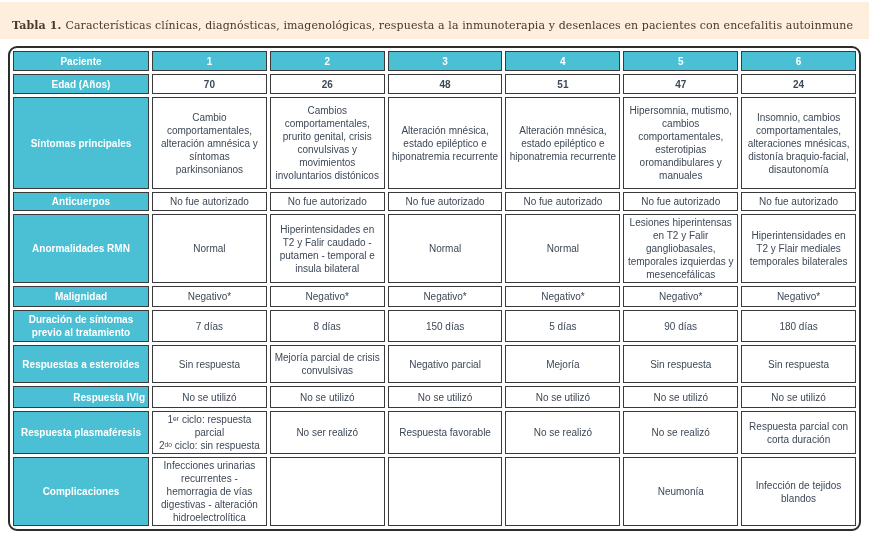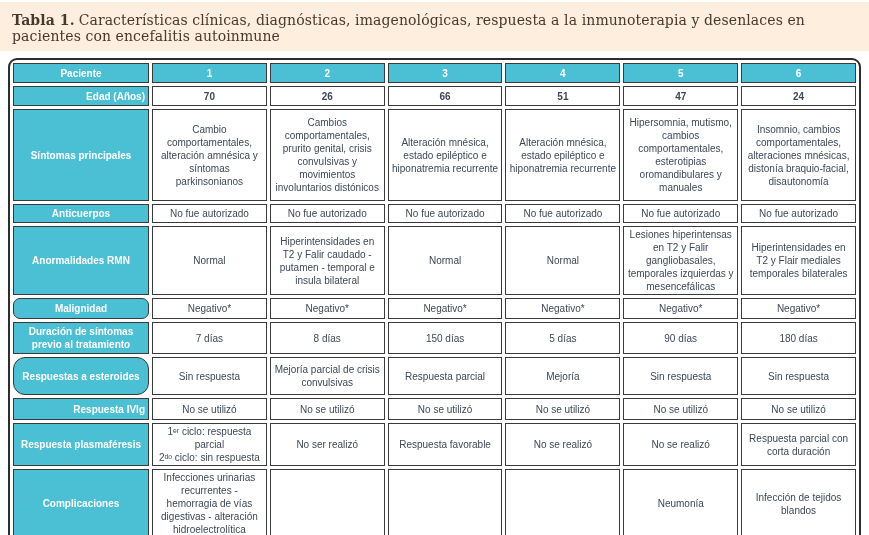--- a/index.html
+++ b/index.html
@@ -11,23 +11,23 @@
   }
   html,body{margin:0;padding:0;background:#ffffff;}
   body{
     width:869px;height:535px;overflow:hidden;
     font-family:"Liberation Sans", sans-serif;
     -webkit-font-smoothing:antialiased;
   }
   .title-bar{
     background:var(--title-bg);
     margin:2px 0 0 0;
-    padding:10px 12px 7px 12px;
+    padding:17px 12px 7px 12px;
     font-family:"DejaVu Serif", serif;
-    font-size:14px;
+    font-size:11px;
     color:var(--title-text);
     letter-spacing:.1px;
   }
   .title-bar .title-label{font-weight:bold;margin-right:4px;}
   .table-frame{
     margin:7px 8px 0 8px;
     border:2px solid #2d2d2d;
     border-radius:9px;
     padding:0px;
     background:#ffffff;
@@ -79,24 +79,24 @@
         <tr>
           <td class="head" style="height: 16px;">Paciente</td>
           <td class="head">1</td>
           <td class="head">2</td>
           <td class="head">3</td>
           <td class="head">4</td>
           <td class="head">5</td>
           <td class="head">6</td>
         </tr>
         <tr class="bold-row">
-          <td class="rowlabel" style="height: 16px; text-align: right;">Edad (Años)</td>
+          <td class="rowlabel" style="height: 16px;">Edad (Años)</td>
           <td class="cell">70</td>
           <td class="cell">26</td>
-          <td class="cell">66</td>
+          <td class="cell">48</td>
           <td class="cell">51</td>
           <td class="cell">47</td>
           <td class="cell">24</td>
         </tr>
         <tr>
           <td class="rowlabel" style="height: 88px;">Síntomas principales</td>
           <td class="cell">Cambio comportamentales, alteración amnésica y síntomas parkinsonianos</td>
           <td class="cell">Cambios comportamentales, prurito genital, crisis convulsivas y movimientos involuntarios distónicos</td>
           <td class="cell">Alteración mnésica, estado epiléptico e hiponatremia recurrente</td>
           <td class="cell">Alteración mnésica, estado epiléptico e hiponatremia recurrente</td>
@@ -115,42 +115,42 @@
         <tr>
           <td class="rowlabel" style="height: 56px; margin-top: 33px;">Anormalidades RMN</td>
           <td class="cell">Normal</td>
           <td class="cell">Hiperintensidades en T2 y Falir caudado - putamen - temporal e insula bilateral</td>
           <td class="cell">Normal</td>
           <td class="cell">Normal</td>
           <td class="cell">Lesiones hiperintensas en T2 y Falir gangliobasales, temporales izquierdas y mesencefálicas</td>
           <td class="cell">Hiperintensidades en T2 y Flair mediales temporales bilaterales</td>
         </tr>
         <tr>
-          <td class="rowlabel" style="height: 17px; border-radius: 7px;">Malignidad</td>
+          <td class="rowlabel" style="height: 17px;">Malignidad</td>
           <td class="cell">Negativo*</td>
           <td class="cell">Negativo*</td>
           <td class="cell">Negativo*</td>
           <td class="cell">Negativo*</td>
           <td class="cell">Negativo*</td>
           <td class="cell">Negativo*</td>
         </tr>
         <tr>
           <td class="rowlabel" style="height: 28px; margin-top: 18px;">Duración de síntomas previo al tratamiento</td>
           <td class="cell">7 días</td>
           <td class="cell">8 días</td>
           <td class="cell">150 días</td>
           <td class="cell">5 días</td>
           <td class="cell">90 días</td>
           <td class="cell">180 días</td>
         </tr>
         <tr>
-          <td class="rowlabel" style="height: 34px; border-radius: 12px;">Respuestas a esteroides</td>
+          <td class="rowlabel" style="height: 34px;">Respuestas a esteroides</td>
           <td class="cell">Sin respuesta</td>
           <td class="cell">Mejoría parcial de crisis convulsivas</td>
-          <td class="cell">Respuesta parcial</td>
+          <td class="cell">Negativo parcial</td>
           <td class="cell">Mejoría</td>
           <td class="cell">Sin respuesta</td>
           <td class="cell">Sin respuesta</td>
         </tr>
         <tr>
           <td class="rowlabel" style="height: 18px; text-align: right;">Respuesta IVIg</td>
           <td class="cell">No se utilizó</td>
           <td class="cell">No se utilizó</td>
           <td class="cell">No se utilizó</td>
           <td class="cell">No se utilizó</td>

